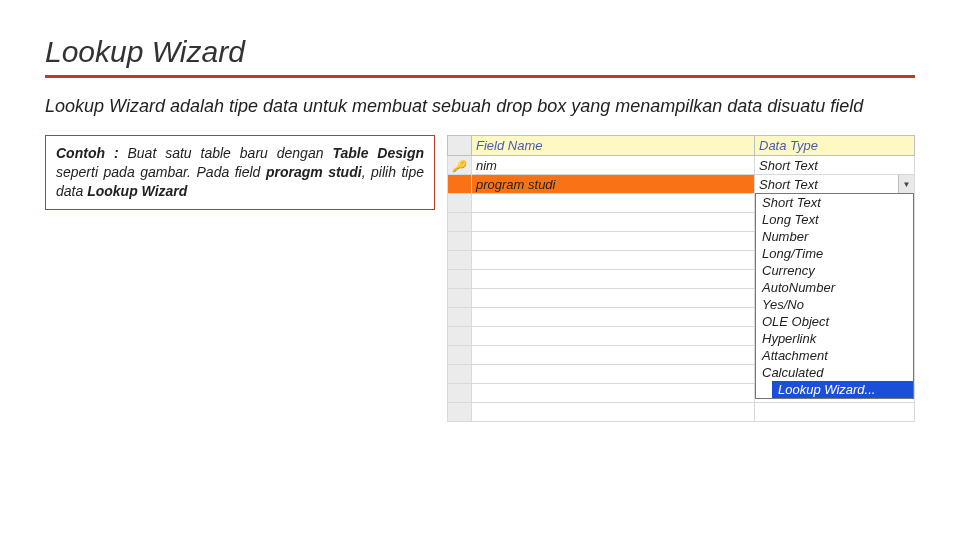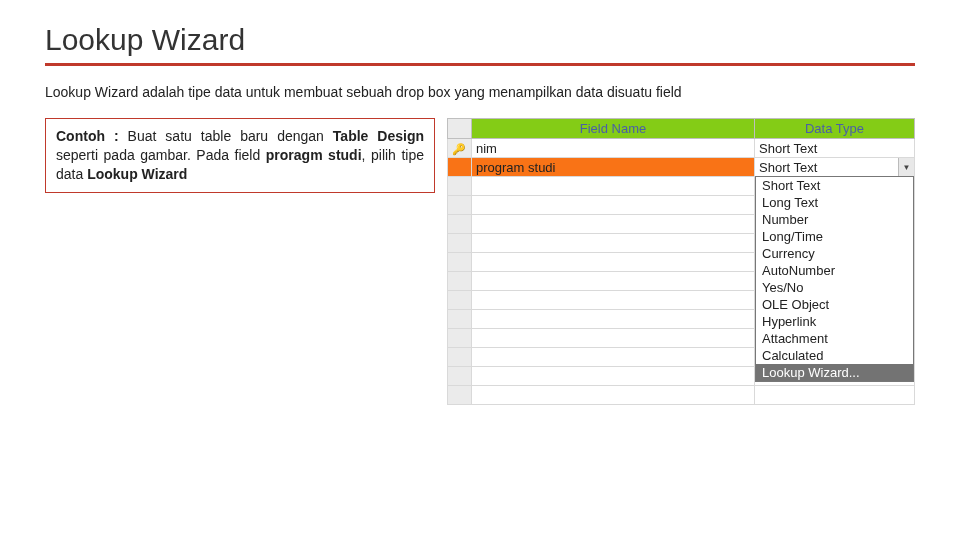--- a/index.html
+++ b/index.html
@@ -2,44 +2,44 @@
 <html><head>
 <meta charset="utf-8">
 <style>
   * { box-sizing: border-box; margin: 0; padding: 0; }
   body {
     width: 960px; height: 540px;
     font-family: "Segoe UI", Arial, sans-serif;
     background: #fff; color: #222;
     position: relative; overflow: hidden;
   }
-  .slide { padding: 23px 45px; }
+  .slide { padding: 35px 45px; font-style: italic; }
   .title {
     font-size: 30px; font-weight: 300; color: #333;
     padding-bottom: 6px; border-bottom: 3px solid #c0392b;
     margin-bottom: 18px;
   }
-  .desc { font-size: 14px; margin-bottom: 18px; }
+  .desc { font-size: 18px; margin-bottom: 18px; }
   .content { display: flex; gap: 12px; align-items: flex-start; }
   .callout {
     flex: 0 0 390px;
     border: 1px solid #c0392b;
     padding: 8px 10px;
     font-size: 14px; line-height: 1.35;
     text-align: justify;
   }
   .callout b { font-weight: 700; }
   .grid-wrap { flex: 1; }
   .grid {
     border-collapse: collapse; width: 100%; font-size: 13px;
     table-layout: fixed;
   }
   .grid th {
-    background: #84cc16; border: 1px solid #bfbfbf;
-    font-weight: 400; text-align: center; padding: 2px 4px;
+    background: #fef9c3; border: 1px solid #bfbfbf;
+    font-weight: 400; text-align: left; padding: 2px 4px;
     color: #4a5ea8;
   }
   .grid td {
     border: 1px solid #d9d9d9; background: #fff;
     padding: 1px 4px; height: 19px;
   }
   .grid .gutter { width: 24px; background: #ebebeb; text-align: center; padding: 0; }
   .grid .sel { background: #f97316; }
   .pk { color: #c7a600; font-size: 11px; }
   .dd-cell { position: relative; }
@@ -49,21 +49,21 @@
     display: flex; align-items: center; justify-content: center;
     font-size: 8px; color: #444;
   }
   .dropdown {
     position: absolute; left: 0; right: 0; top: 100%;
     border: 1px solid #777; background: #fff; z-index: 10;
   }
   .dropdown div {
     padding: 1px 6px; font-size: 13px; cursor: default;
   }
-  .dropdown .hi { background: #737373; color: #fff; }
+  .dropdown .hi { background: #1d4ed8; color: #fff; margin-left: 16px; }
 </style>
 </head>
 <body>
 
 <div class="slide">
   <h1 class="title">Lookup Wizard</h1>
 
   <p class="desc">Lookup Wizard adalah tipe data untuk membuat sebuah drop box yang menampilkan data disuatu field</p>
 
   <div class="content">

